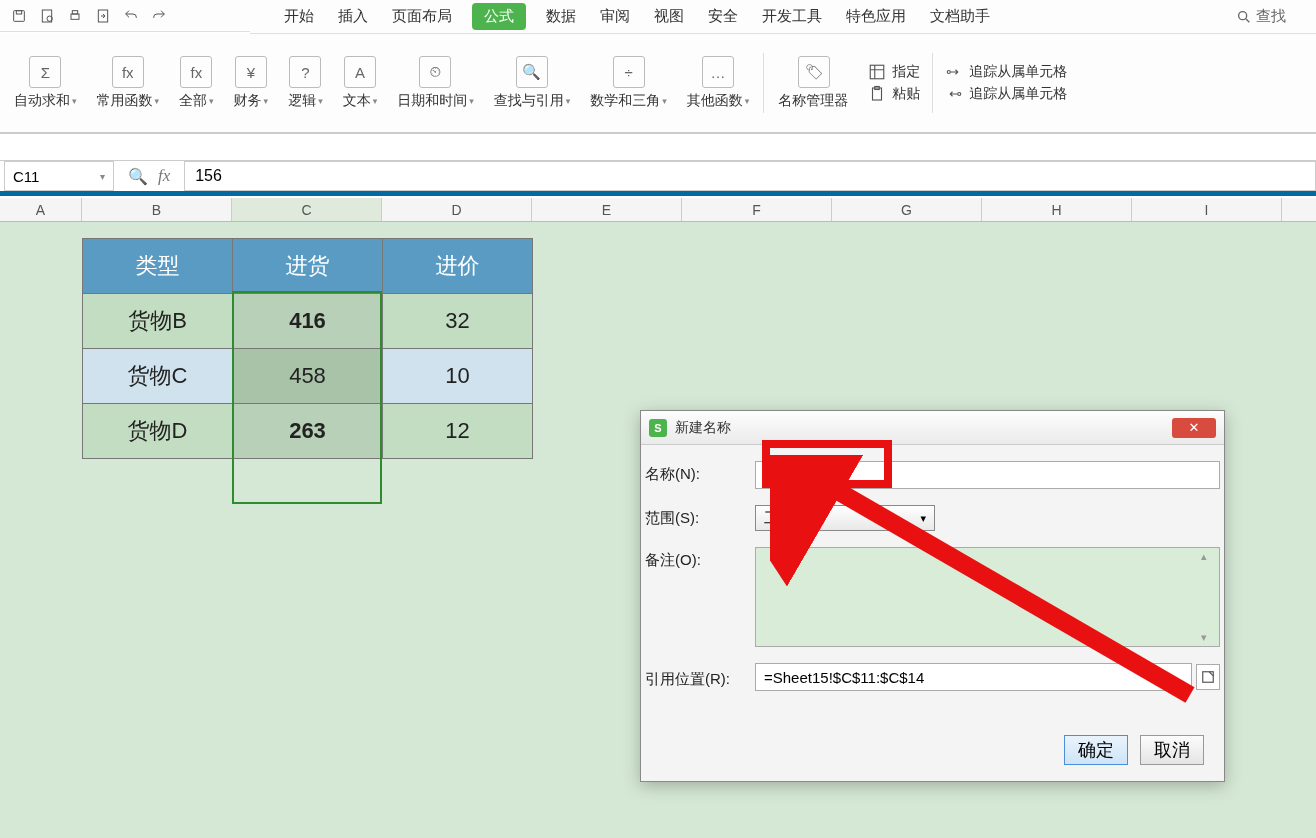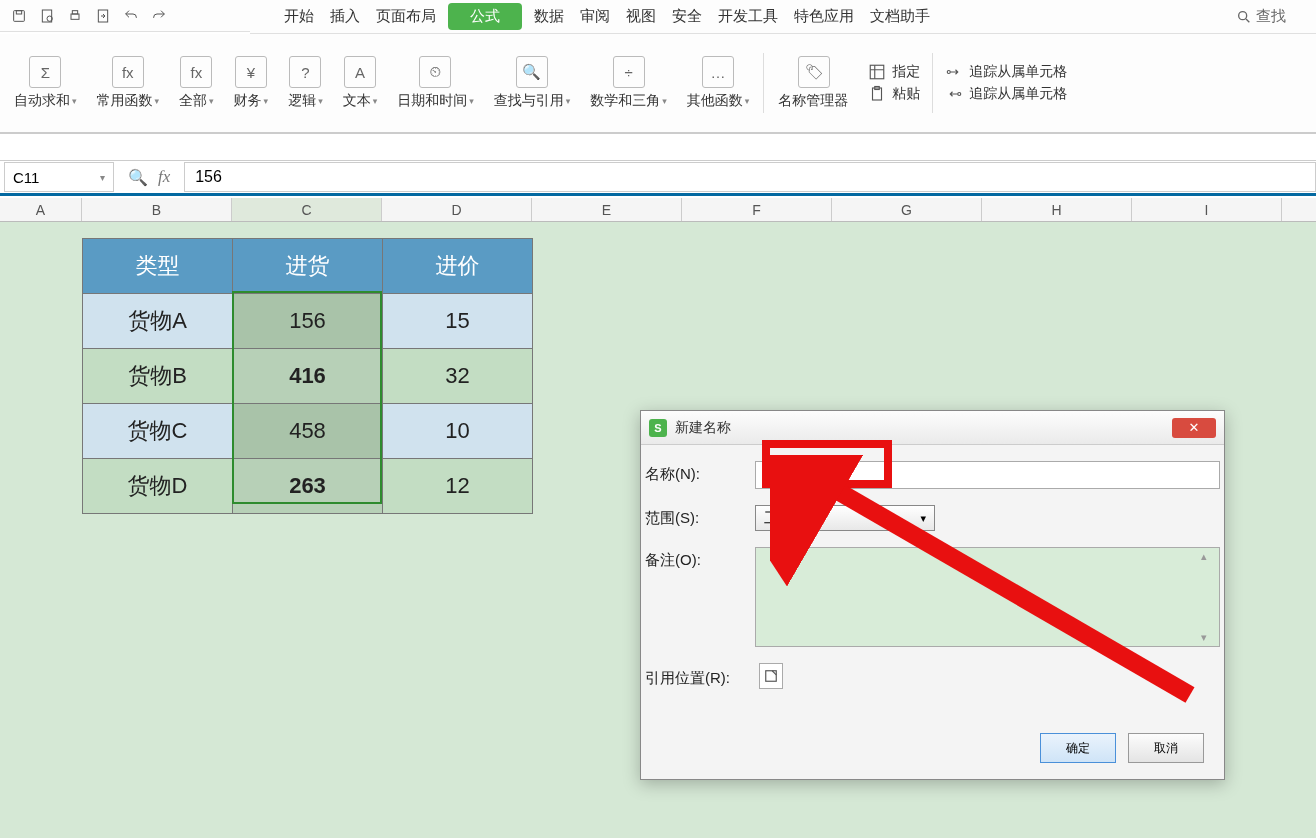--- a/index.html
+++ b/index.html
@@ -4,40 +4,40 @@
 <style>
 * { margin:0; padding:0; box-sizing:border-box; font-family:"Microsoft YaHei",sans-serif; }
 body { width:1316px; height:838px; background:#fff; overflow:hidden; position:relative; }
 
 
 .qat { height:32px; display:flex; align-items:center; gap:6px; padding:4px 8px; border-bottom:1px solid #e0e0e0; background:#fdfdfd; }
 .qat-btn { width:22px; height:22px; display:flex; align-items:center; justify-content:center; color:#555; cursor:pointer; }
 .qat svg { width:16px; height:16px; stroke:#555; fill:none; stroke-width:1.5; }
 
 
-.menu { height:34px; display:flex; align-items:center; gap:8px; padding:0 30px; background:#fdfdfd; border-bottom:1px solid #e0e0e0; position:absolute; top:0; left:250px; right:0; }
+.menu { height:34px; display:flex; align-items:center; gap:16px; padding:0 30px; background:#fdfdfd; border-bottom:1px solid #e0e0e0; position:absolute; top:0; left:250px; right:0; }
 .menu-item { font-size:15px; color:#333; cursor:pointer; padding:6px 4px; }
-.menu-item.active { background:#4db34d; color:#fff; border-radius:4px; padding:4px 22px; }
+.menu-item.active { background:#4db34d; color:#fff; border-radius:4px; padding:4px 12px; }
 .menu-search { margin-left:auto; display:flex; align-items:center; gap:4px; color:#666; font-size:15px; }
 .menu-search svg { width:16px; height:16px; stroke:#666; fill:none; stroke-width:2; }
 
 
 .ribbon { position:absolute; top:34px; left:0; right:0; height:100px; background:#fdfdfd; border-bottom:2px solid #ccc; display:flex; align-items:center; padding:8px 4px; }
 .ribbon-grp { display:flex; flex-direction:column; align-items:center; gap:4px; padding:0 10px; cursor:pointer; }
 .ribbon-grp .ico { width:32px; height:32px; border:1px solid #bbb; border-radius:3px; display:flex; align-items:center; justify-content:center; color:#666; font-size:15px; }
 .ribbon-grp .lbl { font-size:14px; color:#333; display:flex; align-items:center; gap:2px; }
 .ribbon-grp .lbl::after { content:"▾"; font-size:9px; color:#888; }
 .ribbon-grp.nodrop .lbl::after { content:""; }
 .ribbon-sep { width:1px; height:60px; background:#ddd; margin:0 4px; }
 .ribbon-side { display:flex; flex-direction:column; gap:4px; padding:0 8px; font-size:14px; color:#333; }
 .ribbon-side-row { display:flex; align-items:center; gap:6px; cursor:pointer; }
 .ribbon-side-row svg { width:18px; height:18px; stroke:#555; fill:none; stroke-width:1.5; }
 
 
-.fbar { position:absolute; top:160px; left:0; right:0; height:36px; display:flex; align-items:center; border-top:1px solid #ccc; border-bottom:3px solid #0369a1; background:#fff; }
+.fbar { position:absolute; top:160px; left:0; right:0; height:36px; display:flex; align-items:center; border-top:1px solid #ccc; border-bottom:5px solid #0369a1; background:#fff; }
 .namebox { width:110px; height:30px; border:1px solid #ccc; margin-left:4px; padding:4px 8px; font-size:15px; display:flex; align-items:center; justify-content:space-between; }
 .namebox::after { content:"▾"; font-size:10px; color:#888; }
 .fbar-tools { display:flex; align-items:center; gap:10px; margin:0 14px; color:#777; }
 .fx { font-style:italic; font-family:serif; font-size:17px; }
 .finput { flex:1; height:30px; border:1px solid #ccc; padding:4px 10px; font-size:16px; }
 
 
 .grid { position:absolute; top:198px; left:0; right:0; bottom:0; background:#d5e8d5; }
 .col-headers { display:flex; height:24px; background:#f5f5f5; border-bottom:1px solid #bbb; }
 .ch { border-right:1px solid #ccc; text-align:center; font-size:14px; color:#555; line-height:24px; }
@@ -62,21 +62,21 @@
 .dlg-row { display:flex; align-items:flex-start; margin-bottom:16px; }
 .dlg-lbl { width:110px; font-size:15px; color:#222; padding-top:4px; }
 .dlg-inp { flex:1; height:28px; border:1px solid #aaa; background:#fff; padding:3px 8px; font-size:15px; }
 .dlg-sel { width:180px; height:26px; border:1px solid #888; background:linear-gradient(#fff,#e8e8e8); padding:2px 8px; font-size:15px; display:flex; align-items:center; justify-content:space-between; }
 .dlg-sel::after{content:"▾";font-size:11px;}
 .dlg-ta { flex:1; height:100px; border:1px solid #aaa; background:#d8ecd8; position:relative; }
 .dlg-ta .sc { position:absolute; right:2px; top:2px; bottom:2px; width:16px; display:flex; flex-direction:column; justify-content:space-between; color:#999; font-size:11px; }
 .dlg-ref-row { display:flex; align-items:center; }
 .dlg-ref-btn { width:24px; height:26px; border:1px solid #aaa; margin-left:4px; display:flex; align-items:center; justify-content:center; cursor:pointer; background:#fff; }
 .dlg-foot { display:flex; justify-content:flex-end; gap:12px; padding:12px 20px 16px; }
-.dlg-btn { width:76px; height:30px; border:1px solid #999; background:linear-gradient(#fcfcfc,#e4e4e4); font-size:12px; cursor:pointer; }
+.dlg-btn { width:64px; height:30px; border:1px solid #999; background:linear-gradient(#fcfcfc,#e4e4e4); font-size:18px; cursor:pointer; }
 .dlg-btn.primary { border:1px solid #4a90d9; background:linear-gradient(#eaf3fc,#cfe4f7); }
 
 .redbox { position:absolute; border:8px solid #e81010; pointer-events:none; }
 .arrow { position:absolute; pointer-events:none; }
 </style>
 </head>
 <body>
 
 <div class="qat">
   <div class="qat-btn">
@@ -241,25 +241,20 @@
     <div class="ch I">I</div>
   </div>
 
   <div class="table-wrap">
     <table class="dt">
       <tbody>
           <tr>
         <th>类型</th>
         <th>进货</th>
         <th>进价</th>
-      </tr>
-      <tr>
-        <td>货物A</td>
-        <td class="sel">156</td>
-        <td>15</td>
       </tr>
       <tr class="alt">
         <td>货物B</td>
         <td class="sel">416</td>
         <td>32</td>
       </tr>
       <tr>
         <td>货物C</td>
         <td class="sel">458</td>
         <td>10</td>
@@ -296,20 +291,21 @@
       <div class="dlg-lbl">备注(O):</div>
       <div class="dlg-ta">
           <div class="sc">
             <span>▴</span>
             <span>▾</span>
           </div>
         </div>
     </div>
     <div class="dlg-row dlg-ref-row">
       <div class="dlg-lbl">引用位置(R):</div>
+      <input class="dlg-inp" value="=Sheet15!$C$11:$C$14" style="">
       <div class="dlg-ref-btn">
         <svg width="14" height="14" viewBox="0 0 24 24" stroke="#555" fill="none" stroke-width="2">
             <rect x="3" y="3" width="18" height="18"></rect>
             <path d="M14 3l7 7"></path>
           </svg>
       </div>
     </div>
   </div>
   <div class="dlg-foot">
     <button class="dlg-btn primary">确定</button>

